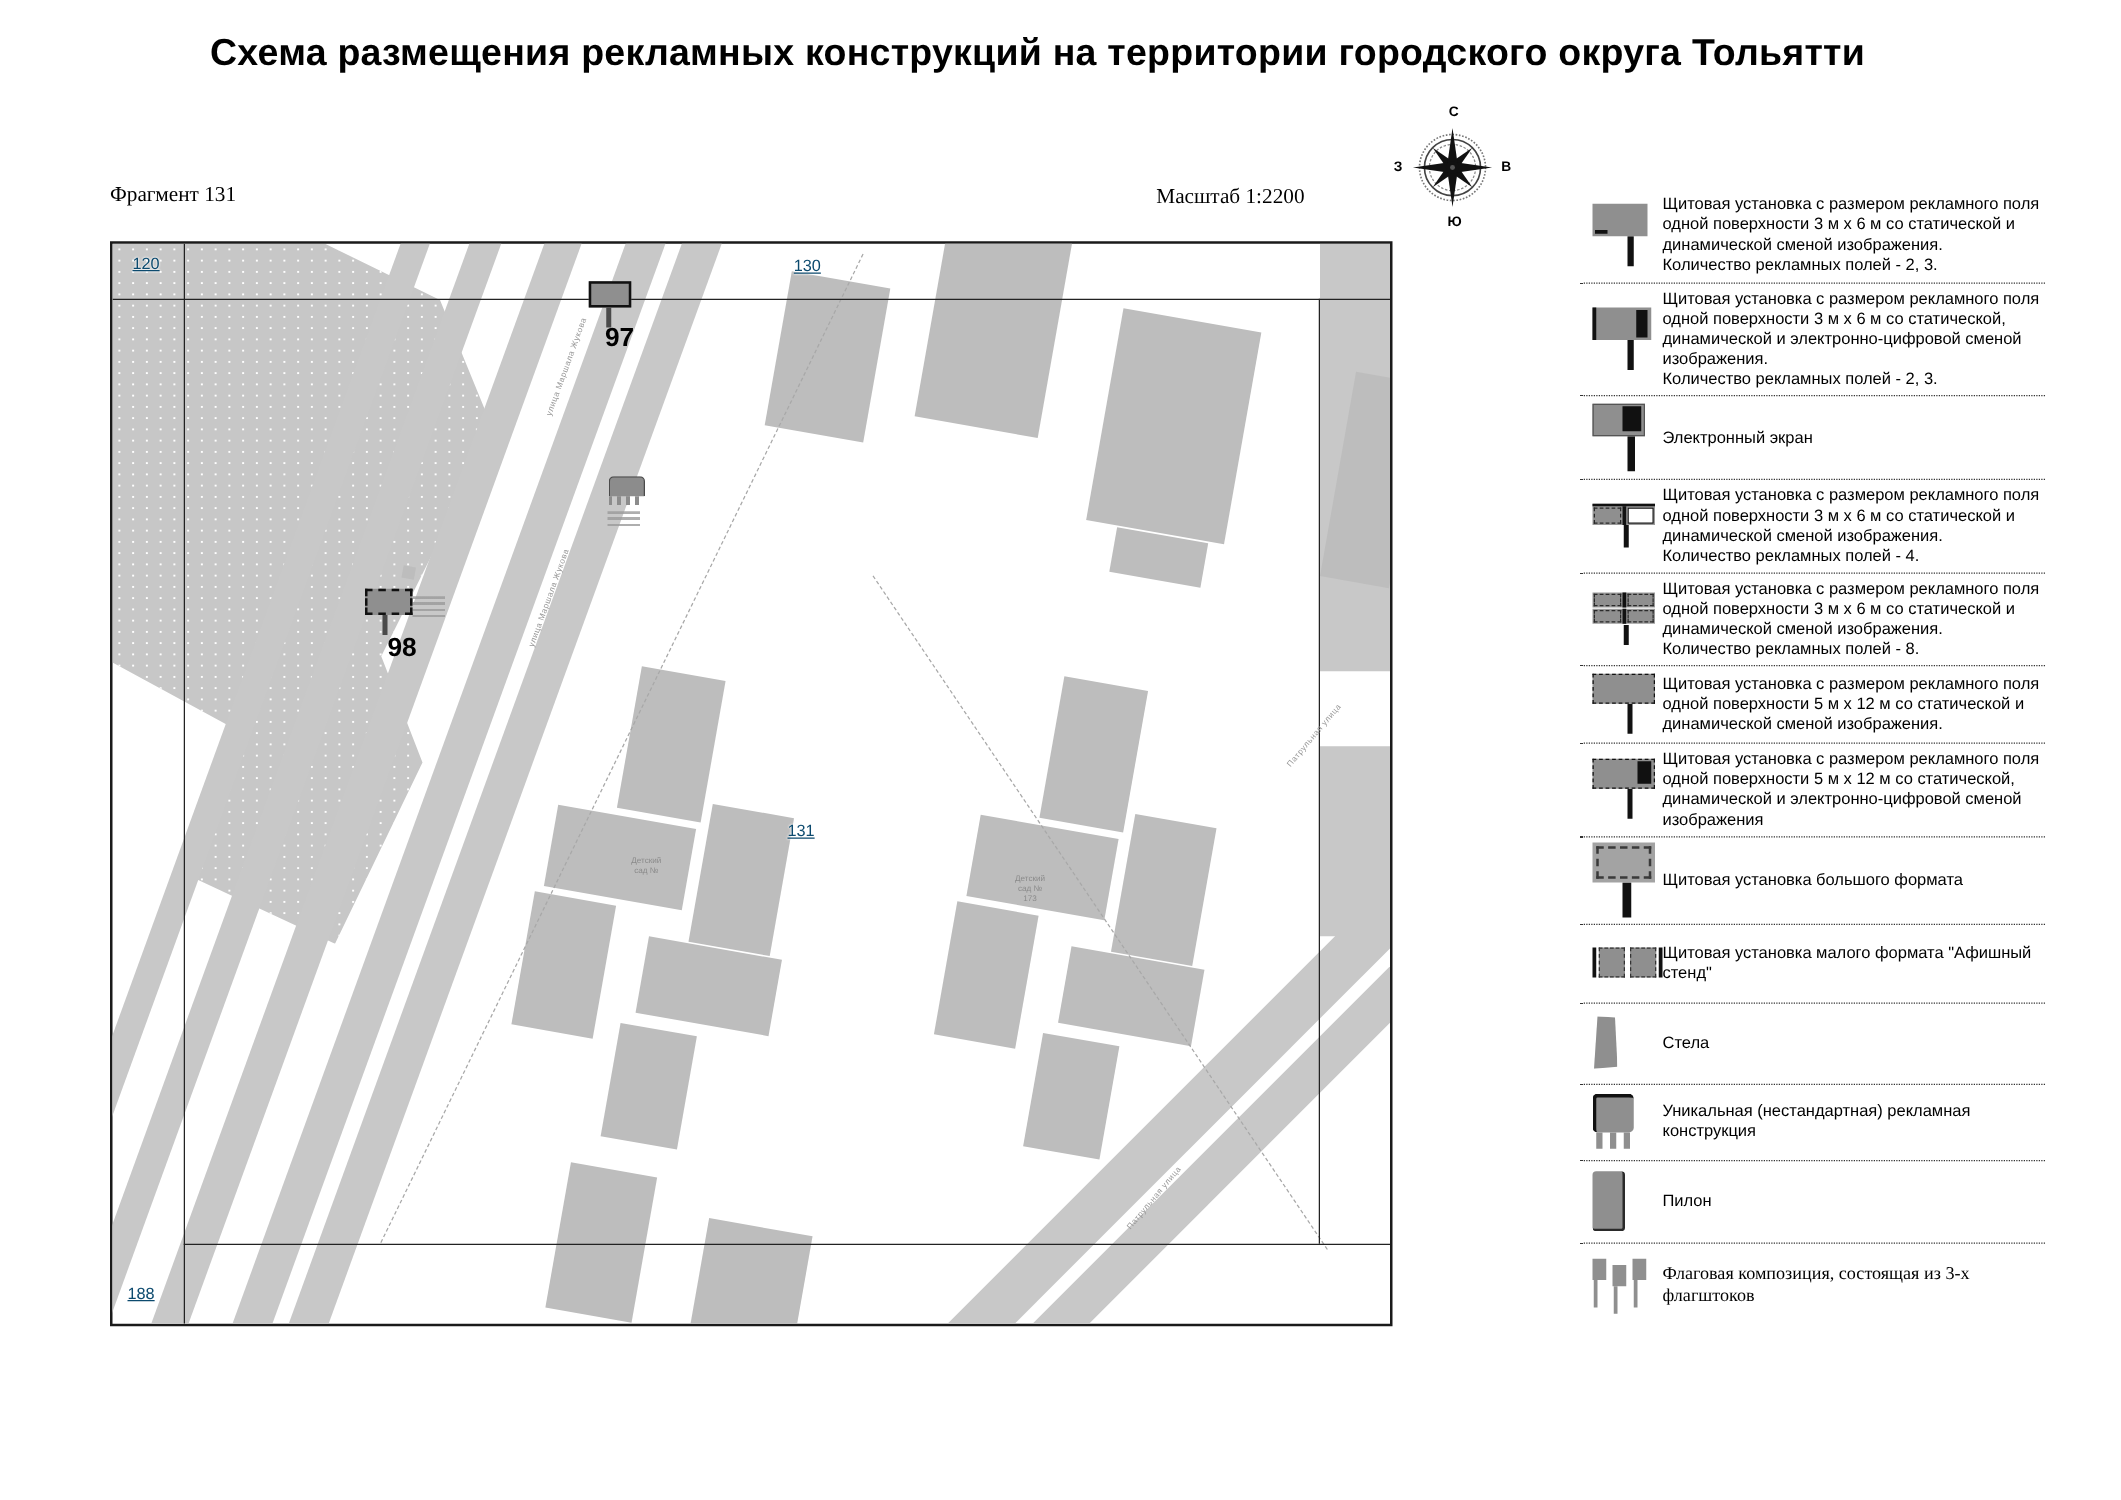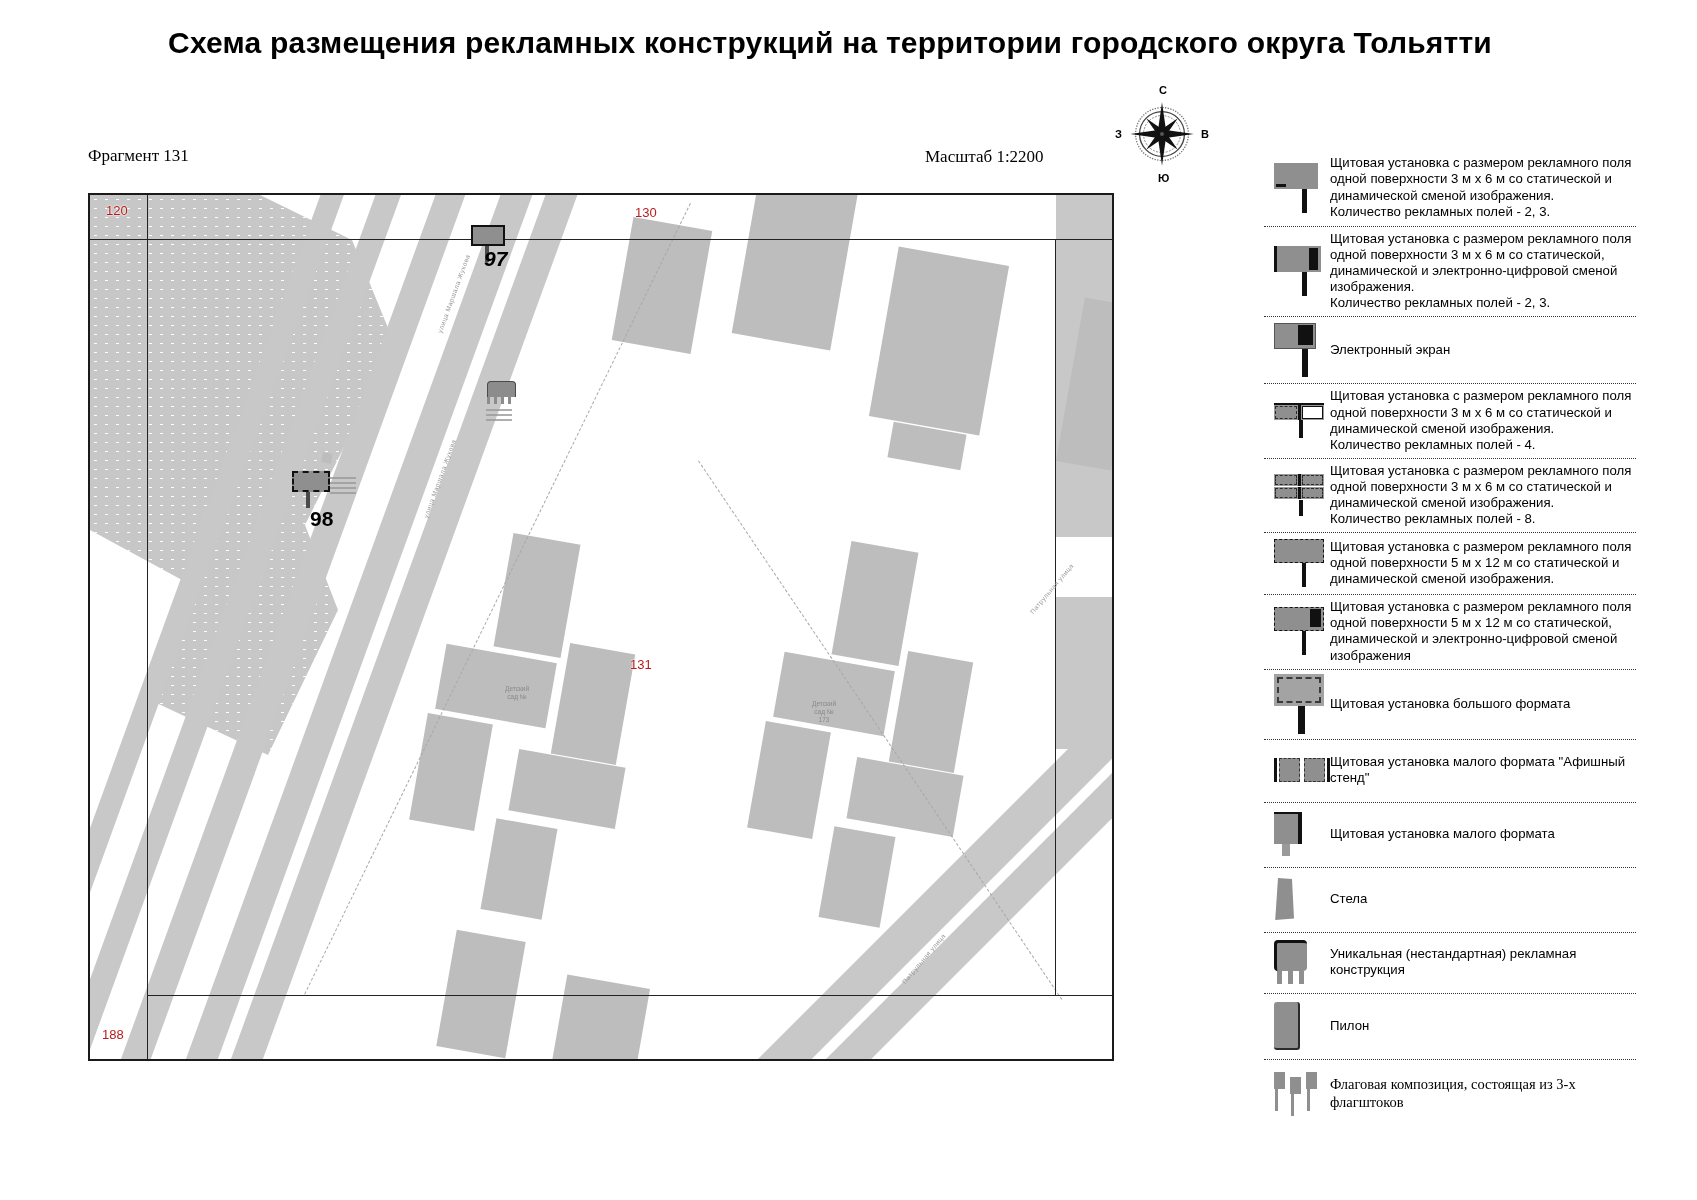--- a/index.html
+++ b/index.html
@@ -18,21 +18,21 @@
   
   .map{position:absolute;left:88px;top:193px;width:1022px;height:864px;border:2px solid #1a1a1a;background:#fff;overflow:hidden;}
   .mass{position:absolute;left:0;top:0;width:330px;height:575px;background-color:#c7c7c7;
         background-image:radial-gradient(#ffffff 1.2px, transparent 1.2px);background-size:11px 9px;
         clip-path:polygon(0 0,170px 0,262px 45px,305px 150px,215px 330px,248px 415px,178px 560px,60px 505px,92px 385px,0 335px);}
   .road{position:absolute;top:-40px;height:1100px;background:#c8c8c8;transform-origin:top left;transform:rotate(20deg);}
   .road45{position:absolute;top:-40px;height:1600px;background:#c8c8c8;transform-origin:top left;transform:rotate(45deg);}
   .band{position:absolute;background:#c8c8c8;}
   .bld{position:absolute;background:#bdbdbd;transform:rotate(10deg);}
   .dash1{position:absolute;border-left:1px dashed #a8a8a8;transform-origin:top left;width:0;}
-  .num{position:absolute;font-size:13px;color:#b91c1c;text-shadow:0 0 2px #fff,0 0 2px #fff;}
+  .num{position:absolute;font-size:13px;color:#0c4a6e;text-shadow:0 0 2px #fff,0 0 2px #fff;text-decoration:underline;}
   .mk{position:absolute;}
   .mk .pan{width:30px;height:17px;background:#8f8f8f;border:2px solid #111;}
   .mk.dashed .pan{width:34px;border-style:dashed;}
   .mk .pl{width:4px;height:16px;background:#4a4a4a;margin-left:14px;}
   .mk .lbl{position:absolute;font-size:21px;font-weight:bold;color:#000;}
   .pv{position:absolute;}
   .pv .roof{width:27px;height:15px;background:#8c8c8c;border:1px solid #4a4a4a;border-bottom:none;border-radius:4px 4px 0 0;}
   .pv .legs{width:27px;height:7px;background:repeating-linear-gradient(90deg,#8c8c8c 0 3px,transparent 3px 7px);}
   .micro{position:absolute;background:repeating-linear-gradient(180deg,#9a9a9a 0 2px,transparent 2px 5px);opacity:.8;}
   .street{position:absolute;font-size:6.5px;color:#979797;white-space:nowrap;letter-spacing:.5px;}
@@ -182,21 +182,21 @@
   <div class="pv" style="left:397px;top:186px;">
     <div class="roof"></div>
     <div class="legs"></div>
   </div>
   <div class="micro" style="left:396px;top:214px;width:26px;height:15px;"></div>
   <div class="micro" style="left:240px;top:282px;width:26px;height:18px;"></div>
 
   <div class="mk" style="left:381px;top:30px;">
     <div class="pan"></div>
     <div class="pl"></div>
-    <span class="lbl" style="left:13px;top:22px;font-style:italic;">97</span>
+    <span class="lbl" style="left:13px;top:34px;">97</span>
   </div>
 
   <div class="mk dashed" style="left:202px;top:276px;text-align:center;">
     <div class="pan"></div>
     <div class="pl"></div>
     <span class="lbl" style="left:18px;top:36px;">98</span>
   </div>
 </div>
 
 <div class="legend">
@@ -286,27 +286,20 @@
   <div class="leg-row" style="min-height:63px">
     <div class="leg-ic">
       <div class="af">
         <div class="p"></div>
         <div class="p"></div>
       </div>
     </div>
     <div class="leg-text">Щитовая установка малого формата "Афишный стенд"</div>
   </div>
 
-  <div class="leg-row" style="min-height:65px">
-    <div class="leg-ic i11">
-      <div class="gpanel"></div>
-      <div class="spole"></div>
-    </div>
-    <div class="leg-text">Щитовая установка малого формата</div>
-  </div>
 
   <div class="leg-row" style="min-height:65px">
     <div class="leg-ic">
       <div class="stela"></div>
     </div>
     <div class="leg-text">Стела</div>
   </div>
 
   <div class="leg-row" style="min-height:61px">
     <div class="leg-ic">

